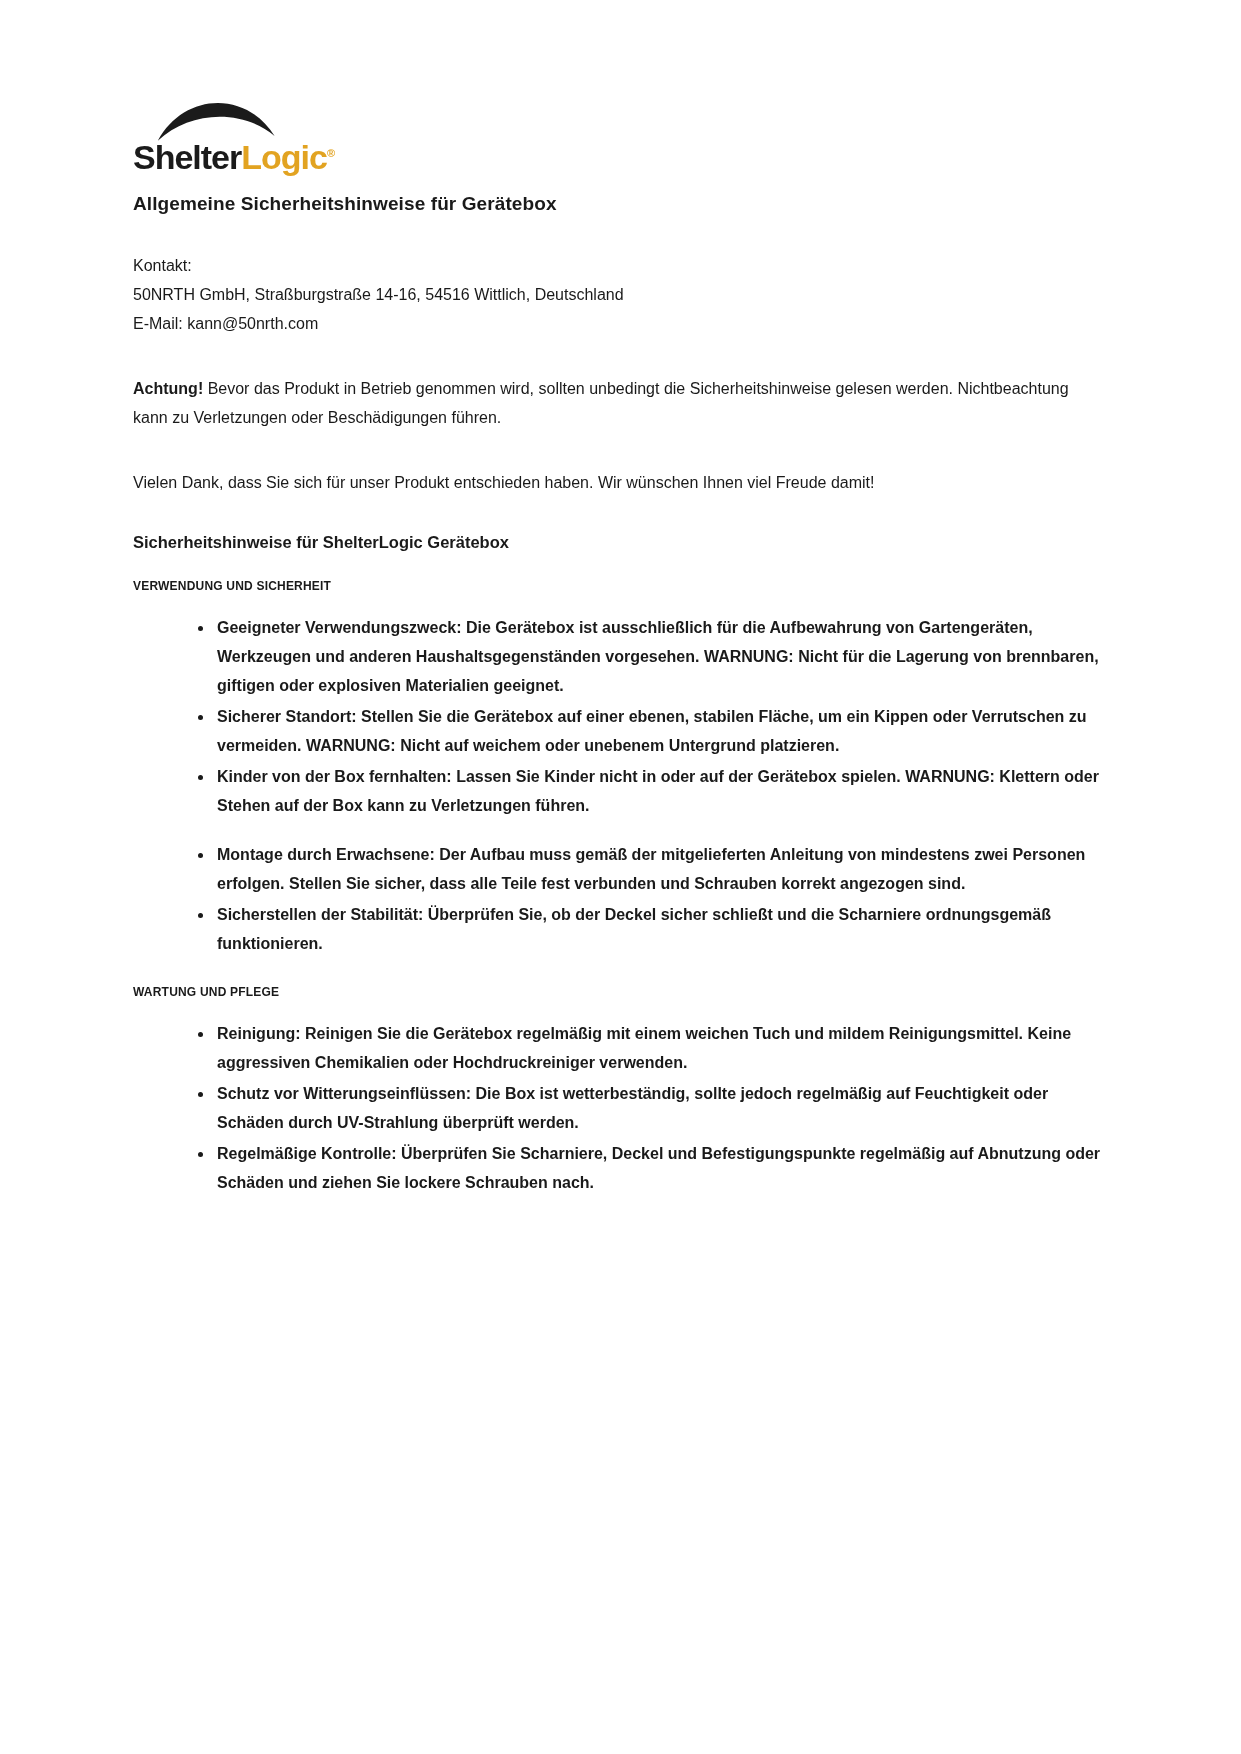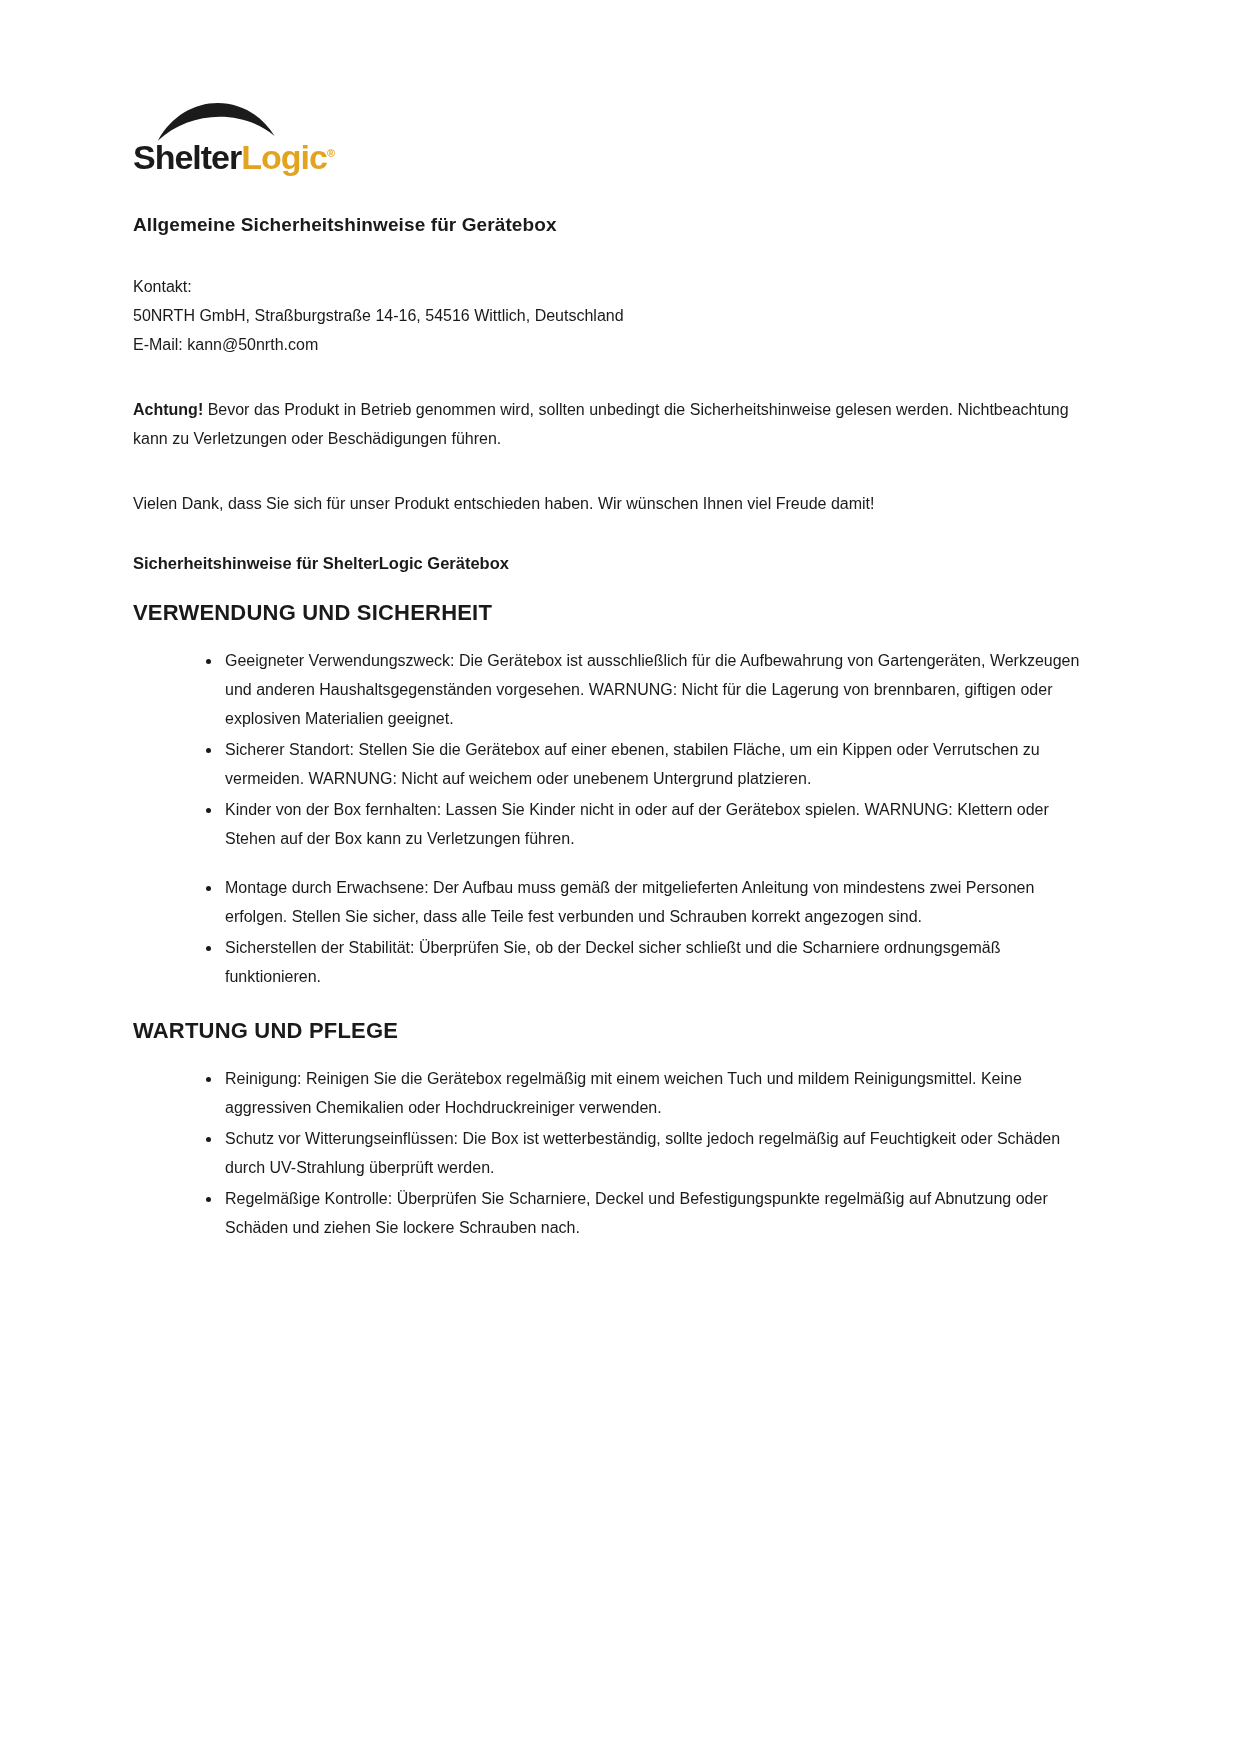--- a/index.html
+++ b/index.html
@@ -11,21 +11,21 @@
   .page {
     position: relative;
     width: 1241px;
     height: 1754px;
     background: #ffffff;
     padding: 88px 135px 40px 133px;
     overflow: hidden;
   }
 
   
-  .logo { width: 190px; margin-bottom: 40px; }
+  .logo { width: 190px; margin-bottom: 19px; }
   .logo-swoosh { display: block; width: 128px; height: 56px; margin-left: 20px; }
   .logo-text {
     font-size: 34px;
     font-weight: 700;
     letter-spacing: -1px;
     line-height: 1;
     margin-top: -4px;
     white-space: nowrap;
   }
   .logo-text .brand-black { color: #1b1b1b; }
@@ -47,29 +47,30 @@
   .contact-block { margin-bottom: 26px; }
   .para { margin-bottom: 27px; max-width: 990px; }
   .bold { font-weight: 700; }
 
   .subtitle {
     font-size: 16.5px;
     font-weight: 700;
     margin: 36px 0 0;
   }
   .section-heading {
-    font-size: 22px;
+    font-size: 12px;
     font-weight: 700;
     letter-spacing: 0.2px;
     margin: 27px 0 0;
   }
   ul.bullet-list {
-    margin: 20px 8px 6px;
+    margin: 20px 0 6px;
     padding-left: 81px;
     max-width: 1000px;
+    font-weight: bold;
   }
   ul.bullet-list li {
     font-size: 16px;
     line-height: 29px;
     margin-bottom: 2px;
     padding-left: 3px;
   }
 </style>
 </head>
 <body>

